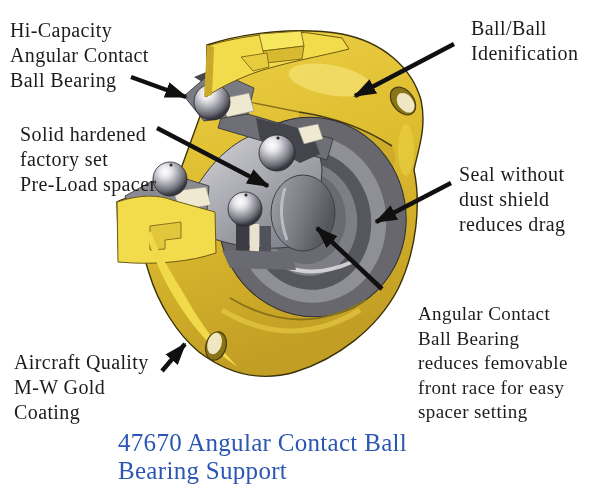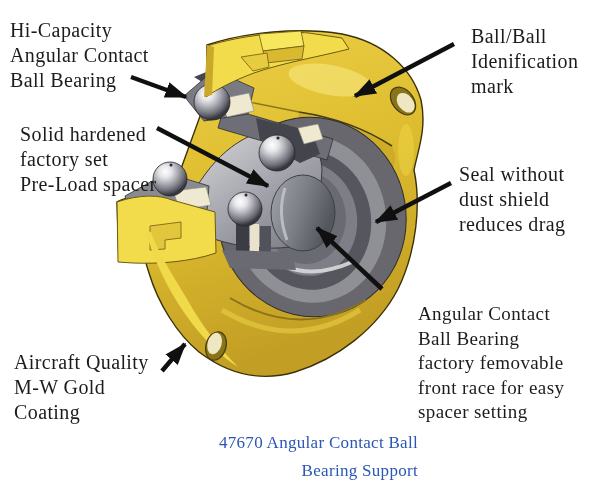--- a/index.html
+++ b/index.html
@@ -9,27 +9,27 @@
     position:relative;overflow:hidden;
   }
   .stage{position:absolute;inset:0;width:600px;height:503px;}
   .art{position:absolute;left:0;top:0;}
   .callout{
     position:absolute;color:#1c1c1c;font-size:20px;line-height:25px;
     letter-spacing:0.4px;white-space:nowrap;
   }
   .co-hicap{left:10px;top:18px;}
   .co-spacer{left:7px;top:122px;margin-left:13px;}
-  .co-mark{left:471px;top:24px;}
+  .co-mark{left:471px;top:16px;}
   .co-seal{left:459px;top:162px;}
   .co-race{left:418px;top:302px;font-size:19px;line-height:24.5px;}
   .co-alum{left:14px;top:350px;}
   .caption{
-    position:absolute;left:118px;top:429px;width:300px;text-align:right;
-    color:#2B57B2;font-size:17px;line-height:27.5px;letter-spacing:0.3px;font-family:Liberation Serif, serif;
+    position:absolute;left:118px;top:429px;width:300px;text-align:left;
+    color:#2B57B2;font-size:25px;line-height:27.5px;letter-spacing:0.3px;font-family:Liberation Serif, serif;
   }
 </style>
 </head>
 <body>
 
 <div class="stage">
 
   <svg class="art" width="600" height="503" viewBox="0 0 600 503">
     <defs>
       <radialGradient id="ballG" cx="0.36" cy="0.28" r="0.80">
@@ -155,33 +155,32 @@
 
   <div class="callout co-spacer">
     <div>Solid hardened</div>
     <div>factory set</div>
     <div>Pre-Load spacer</div>
   </div>
 
   <div class="callout co-mark">
     <div>Ball/Ball</div>
     <div>Idenification</div>
-    <div>mark</div>
   </div>
 
   <div class="callout co-seal">
     <div>Seal without</div>
     <div>dust shield</div>
     <div>reduces drag</div>
   </div>
 
   <div class="callout co-race">
     <div>Angular Contact</div>
     <div>Ball Bearing</div>
-    <div>factory femovable</div>
+    <div>reduces femovable</div>
     <div>front race for easy</div>
     <div>spacer setting</div>
   </div>
 
   <div class="callout co-alum">
     <div>Aircraft Quality</div>
     <div>M-W Gold</div>
     <div>Coating</div>
   </div>
 

